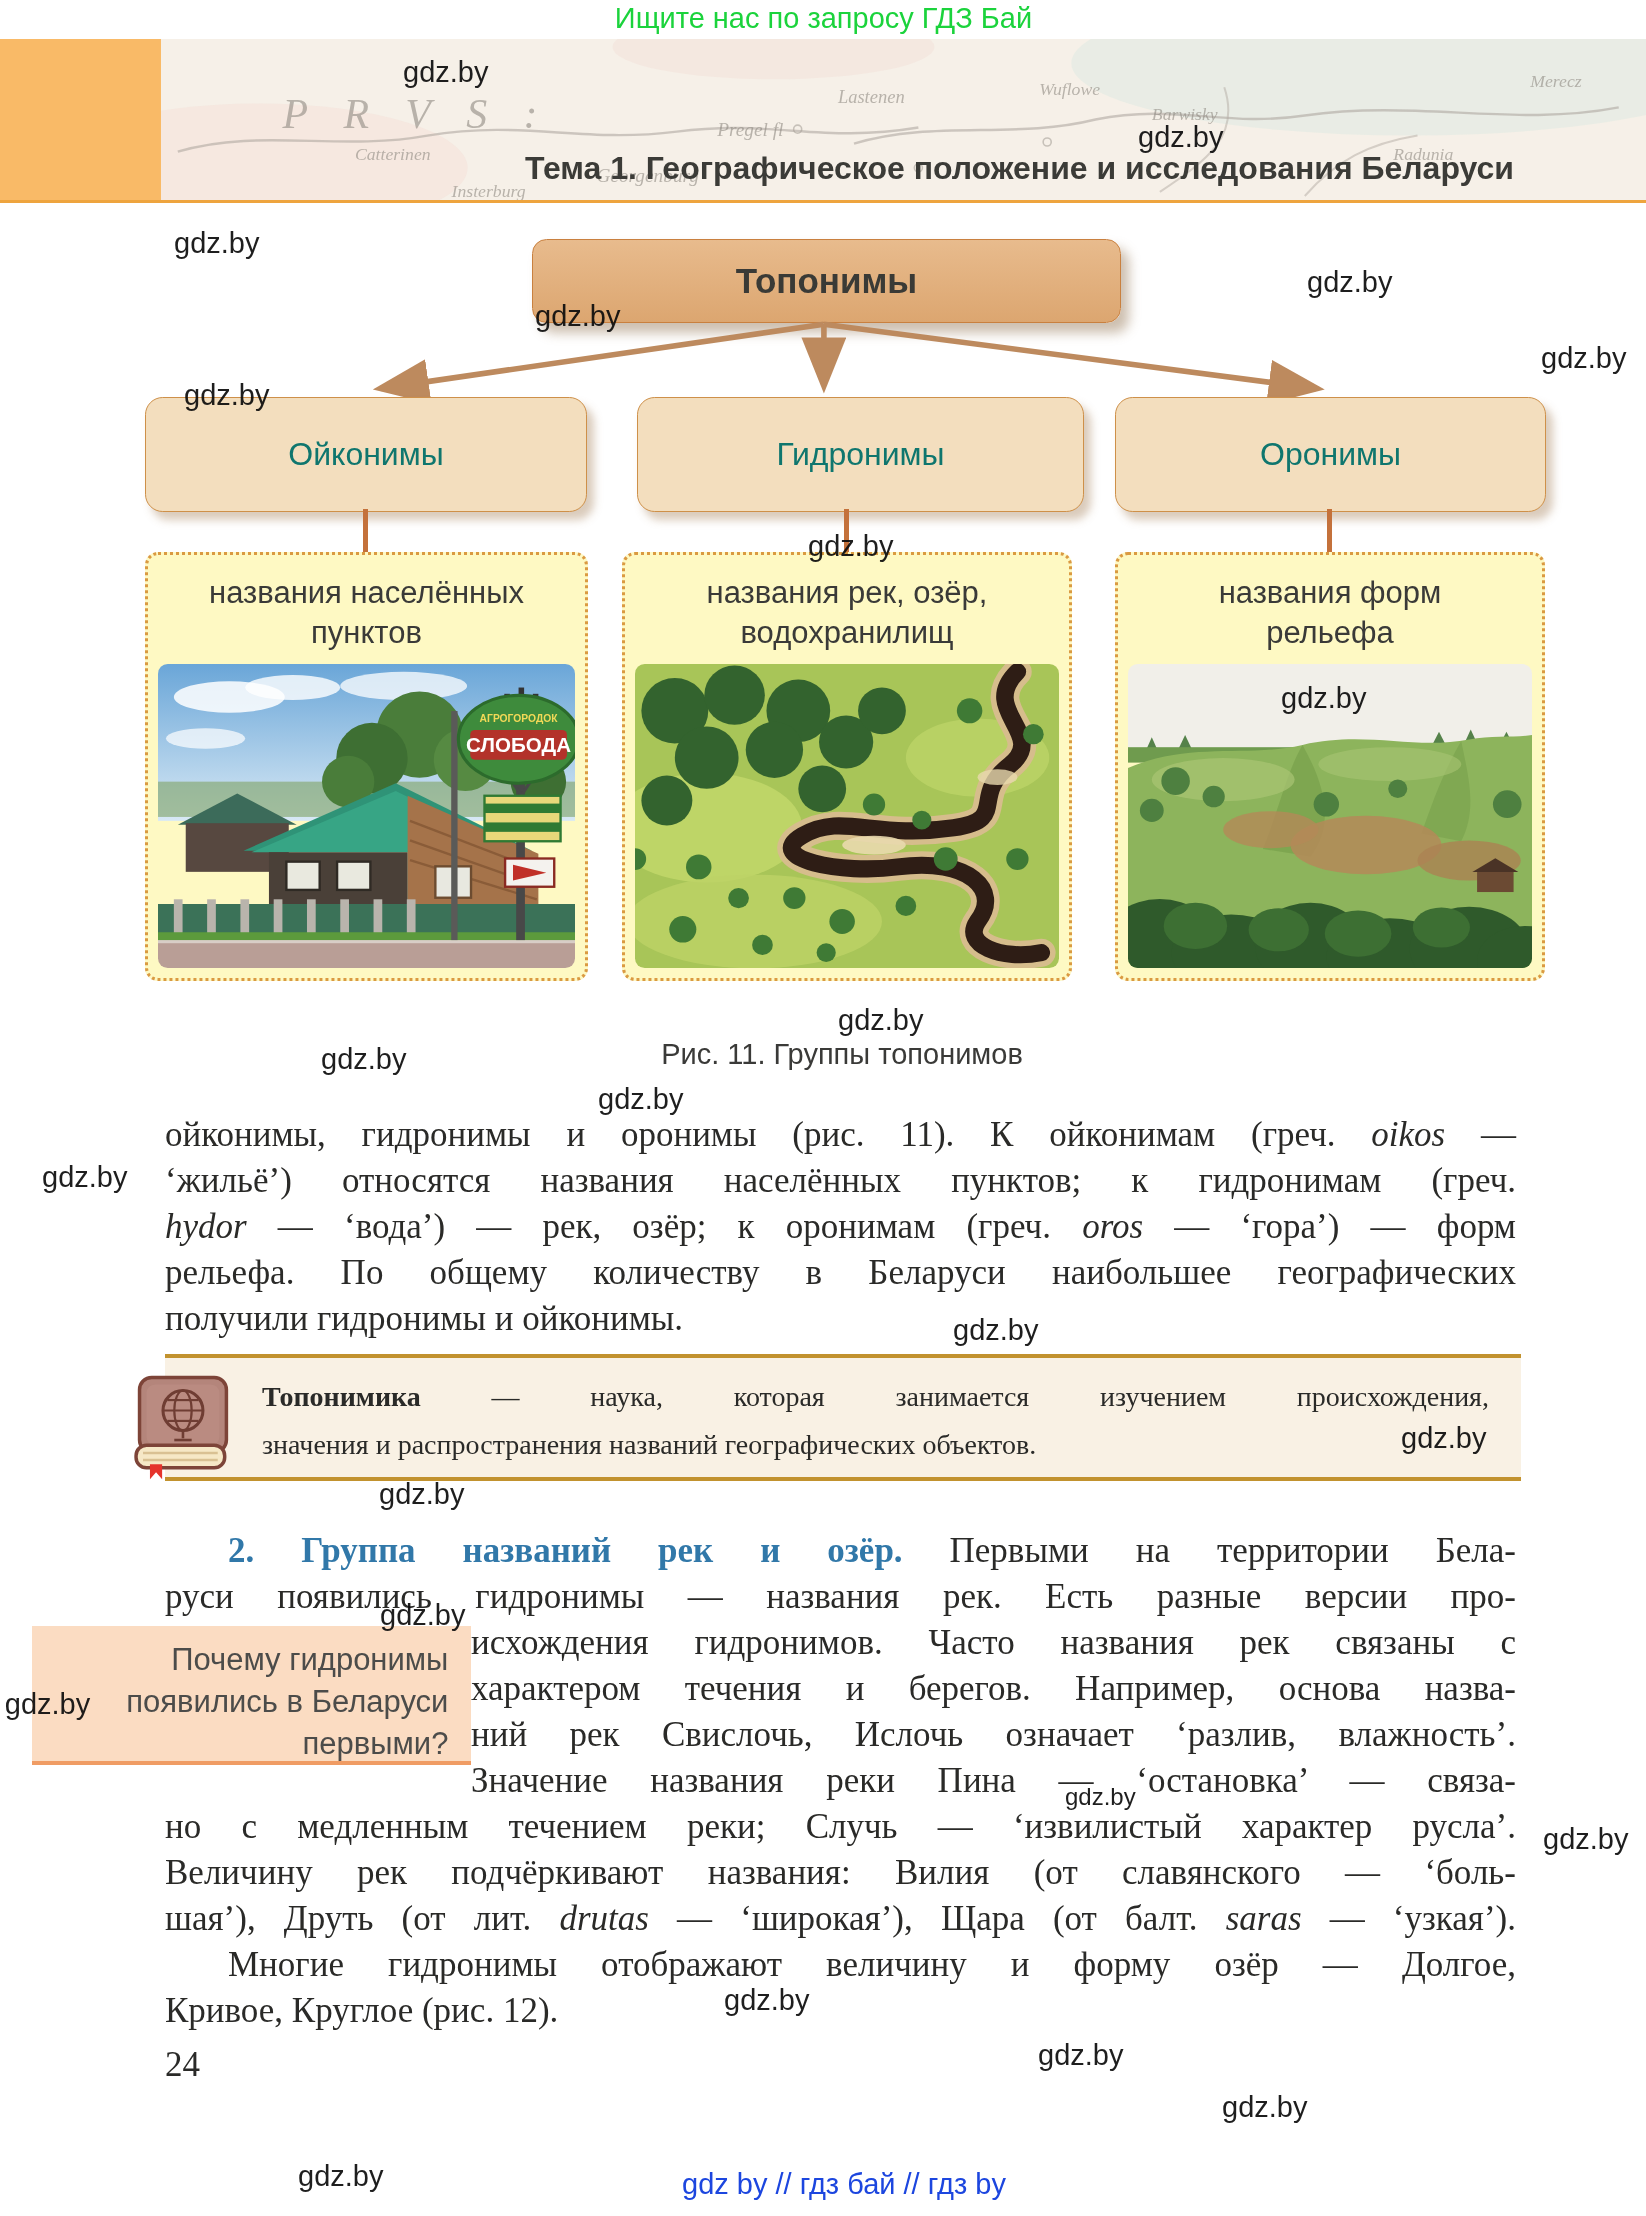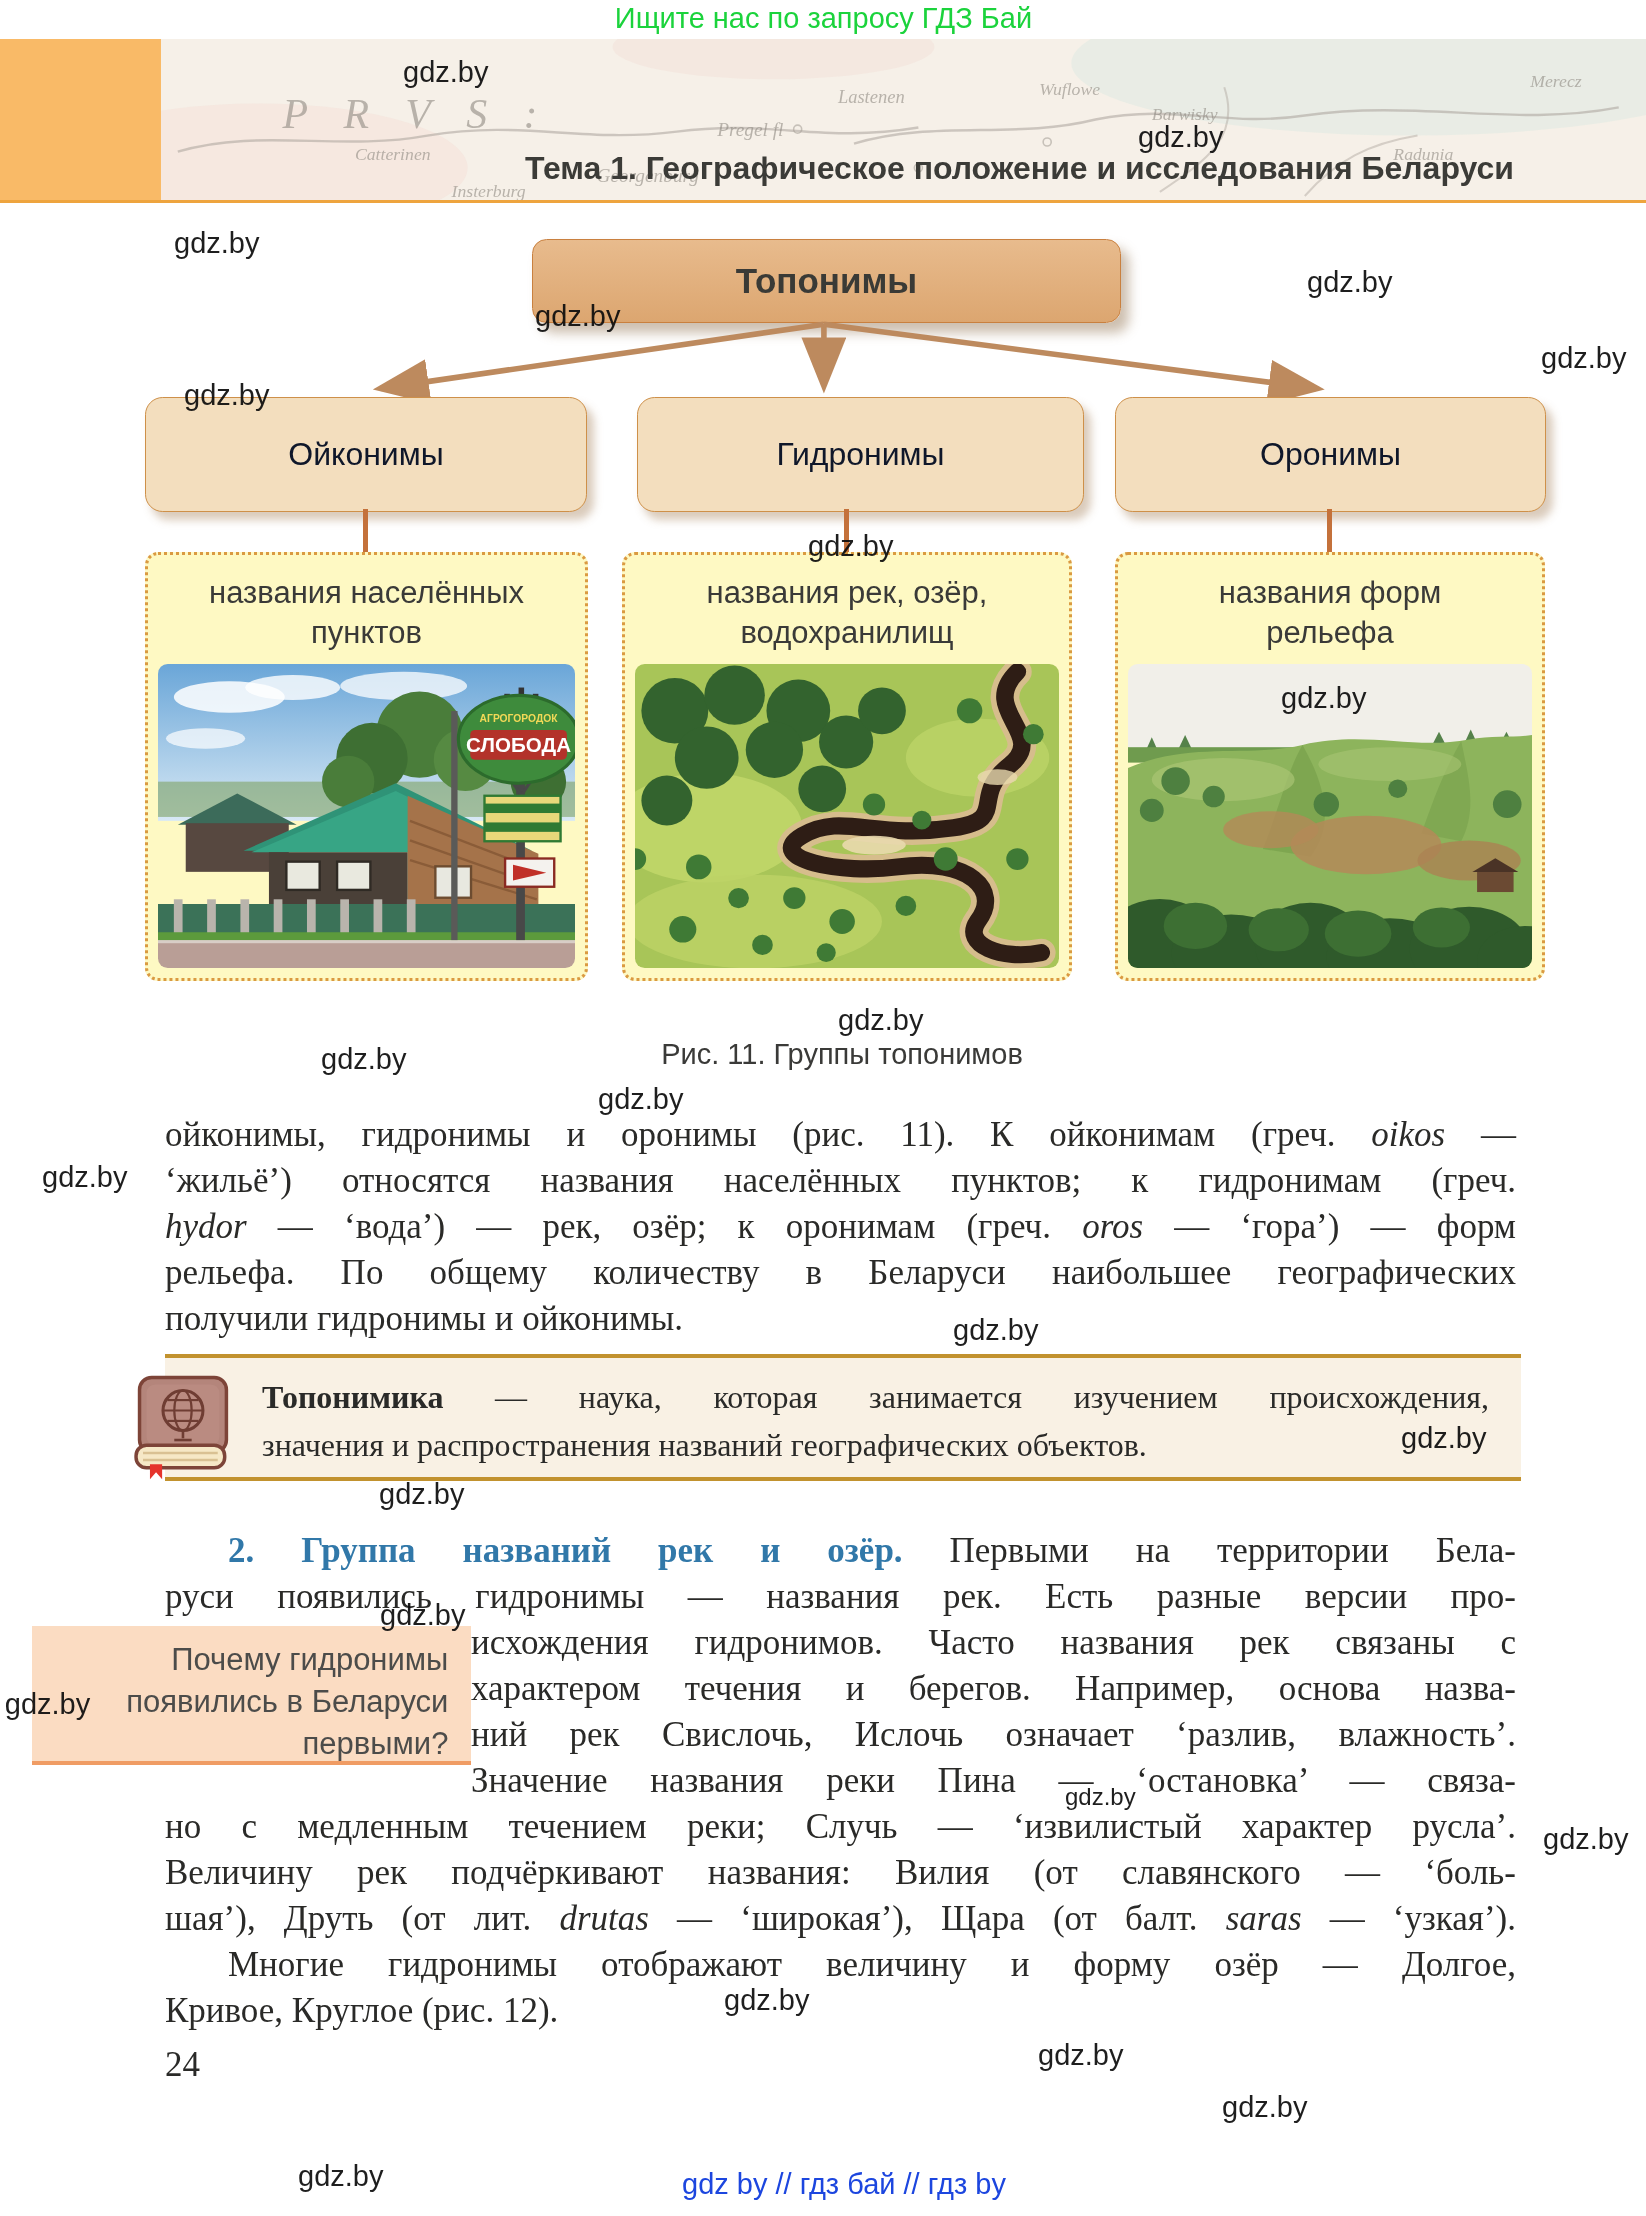--- a/index.html
+++ b/index.html
@@ -20,21 +20,21 @@
   .root-box{position:absolute;left:532px;top:239px;width:587px;height:82px;
             background:linear-gradient(#e8bb8d,#dca670);border:1.6px solid #c9803f;
             border-radius:14.5px;box-shadow:8px 9.7px 11.3px rgba(130,95,55,.4);
             display:flex;align-items:center;justify-content:center;
             font-size:35px;font-weight:bold;color:#3a3a36;}
   .arrows{position:absolute;left:0;top:321px;}
   .child-box{position:absolute;top:397px;height:113px;background:#f3debe;
              border:1.6px solid #ce9049;border-radius:17.7px;
              box-shadow:6.4px 8px 8px rgba(150,105,60,.35);
              display:flex;align-items:center;justify-content:center;
-             font-size:32px;color:#0f172a;}
+             font-size:32px;color:#0f766e;}
   .cb1{left:145px;width:440px;}  .cb2{left:624px;width:445px;margin-left:13px;}  .cb3{left:1115px;width:429px;}
   .connector{position:absolute;top:509px;width:4.8px;height:66px;background:#c4713b;}
   .cn1{left:363px;} .cn2{left:844px;} .cn3{left:1327px;}
   .dashed-box{position:absolute;top:552px;height:429px;background:#fef9c3;
               border:3.2px dotted #da9a41;border-radius:13px;box-sizing:border-box;}
   .db1{left:145px;width:443px;} .db2{left:622px;width:450px;} .db3{left:1115px;width:430px;}
   .desc{padding-top:17.7px;text-align:center;font-size:31px;line-height:40px;color:#3a3a38;}
   .photo{position:absolute;left:9.7px;right:9.7px;top:109px;bottom:9.7px;
          border-radius:9.7px;overflow:hidden;}
   .photo svg{display:block;width:100%;height:100%;}
@@ -51,21 +51,21 @@
   .sec2narrow{left:471px;top:1620px;width:1045px;}
   .tail{left:165px;top:1804px;width:1351px;}
   .tail .line:nth-child(4){text-indent:63px;}
   .tail .line:last-child{text-align-last:left;}
   .i{font-style:italic;} .b{font-weight:bold;}
   .hb{font-weight:bold;color:#3178a9;}
   
   .defbox{position:absolute;left:165px;top:1354px;width:1356px;height:127px;box-sizing:border-box;
           background:#f9f1e4;border-top:4px solid #c2922e;border-bottom:4px solid #c2922e;}
   .defbox .deflines{position:absolute;left:97px;right:32px;top:14.5px;
-          font-family:"Liberation Serif",serif;font-size:32px;color:#2a2a28;}
+          font-family:"Liberation Serif",serif;font-size:28px;color:#2a2a28;}
   .defbox .deflines .line{height:48px;line-height:48px;text-align:justify;
           text-align-last:justify;white-space:nowrap;}
   .defbox .deflines .line:last-child{text-align-last:left;}
   .book-icon{position:absolute;left:-42px;top:16px;width:113px;height:106px;}
   
   .sidebox{position:absolute;left:0;top:1626px;width:439px;height:135px;box-sizing:content-box;
            background:#fbdcc2;border-bottom:4.8px solid #f09c64;margin-left:32px;}
   .sidebox .sline{padding-right:22.6px;text-align:right;font-size:31px;line-height:42px;
            color:#4c4c4a;}
   .sidebox .sline:first-child{padding-top:13px;}

